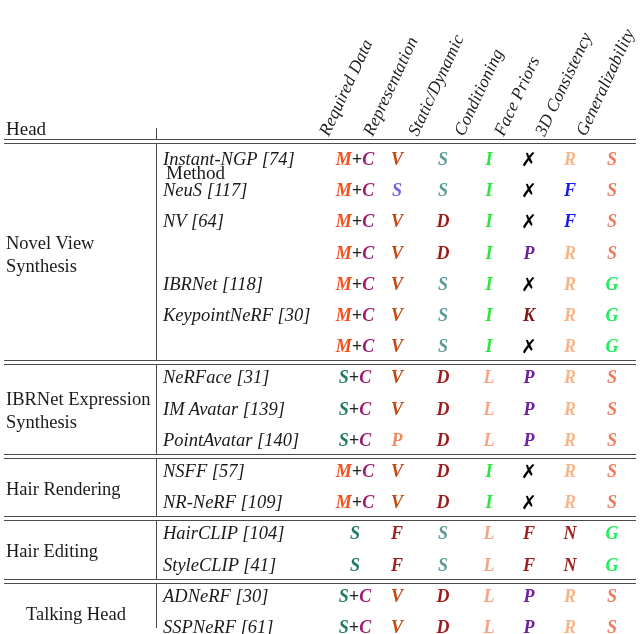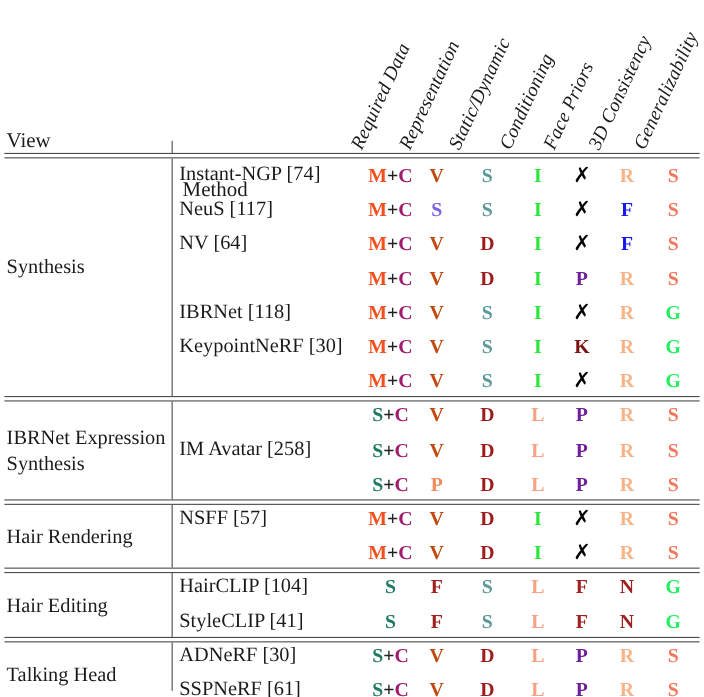--- a/index.html
+++ b/index.html
@@ -79,20 +79,21 @@
     line-height: 23px;
     white-space: nowrap;
   }
 
   
   .row {
     position: absolute;
     left: 0;
     width: 572px;
     height: 31px;
+    font-style: italic;
   }
   .method {
     position: absolute;
     left: 163px;
     top: 3px;
     font-size: 18.5px;
     white-space: nowrap;
     line-height: 25px;
   }
   .cell {
@@ -121,47 +122,48 @@
   <div class="col-headers">
       <div class="col-head" style="left: 332px;">Required Data</div>
       <div class="col-head" style="left: 376px;">Representation</div>
       <div class="col-head" style="left: 421px;">Static/Dynamic</div>
       <div class="col-head" style="left: 467px;">Conditioning</div>
       <div class="col-head" style="left: 507px;">Face Priors</div>
       <div class="col-head" style="left: 548px;">3D Consistency</div>
       <div class="col-head" style="left: 589px;">Generalizability</div>
     </div>
 
-  <div class="head-cell" id="head-task">View</div>
+  <div class="head-cell" id="head-task">Head</div>
   <div class="head-cell" id="head-method">Method</div>
 
   <div class="vrule"></div>
 
   <div id="rules-layer">
       <div class="hrule dbl" style="top: 138.5px;"></div>
       <div class="hrule dbl" style="top: 360.4px;"></div>
       <div class="hrule dbl" style="top: 454px;"></div>
       <div class="hrule dbl" style="top: 516.4px;"></div>
       <div class="hrule dbl" style="top: 578.8px;"></div>
     </div>
   <div id="labels-layer">
       <div class="task-label" style="top: 232.2px;">
+        <div>Novel View</div>
         <div>Synthesis</div>
       </div>
       <div class="task-label" style="top: 388.2px;">
         <div>IBRNet Expression</div>
         <div>Synthesis</div>
       </div>
       <div class="task-label" style="top: 477.7px;">
         <div>Hair Rendering</div>
       </div>
       <div class="task-label" style="top: 540.1px;">
         <div>Hair Editing</div>
       </div>
-      <div class="task-label" style="top: 602.5px;">
+      <div class="task-label" style="top: 602.5px; margin-left: 20px;">
         <div>Talking Head</div>
       </div>
     </div>
   <div id="rows-layer">
       <div class="row" style="top: 144px;">
         <div class="method">Instant-NGP [74]</div>
         <div class="cell" style="left: 355px;"><span style="color: rgb(244, 80, 30);">M</span><span class="plus" style="color: rgb(34, 34, 34);">+</span><span style="color: rgb(161, 26, 110);">C</span></div>
         <div class="cell" style="left: 397px; color: rgb(194, 74, 16);">V</div>
         <div class="cell" style="left: 443px; color: rgb(92, 154, 154);">S</div>
         <div class="cell" style="left: 489px; color: rgb(42, 229, 58);">I</div>
@@ -221,58 +223,61 @@
       <div class="row" style="top: 331.2px;">
         <div class="cell" style="left: 355px;"><span style="color: rgb(244, 80, 30);">M</span><span class="plus" style="color: rgb(34, 34, 34);">+</span><span style="color: rgb(161, 26, 110);">C</span></div>
         <div class="cell" style="left: 397px; color: rgb(194, 74, 16);">V</div>
         <div class="cell" style="left: 443px; color: rgb(92, 154, 154);">S</div>
         <div class="cell" style="left: 489px; color: rgb(42, 229, 58);">I</div>
         <div class="cell cross" style="left: 529px; color: rgb(0, 0, 0);">✗</div>
         <div class="cell" style="left: 570px; color: rgb(247, 180, 137);">R</div>
         <div class="cell" style="left: 612px; color: rgb(34, 238, 96);">G</div>
       </div>
       <div class="row" style="top: 362.4px;">
+        <div class="method">NeRFace [31]</div>
         <div class="cell" style="left: 355px;"><span style="color: rgb(31, 122, 99);">S</span><span class="plus" style="color: rgb(34, 34, 34);">+</span><span style="color: rgb(161, 26, 110);">C</span></div>
         <div class="cell" style="left: 397px; color: rgb(194, 74, 16);">V</div>
         <div class="cell" style="left: 443px; color: rgb(158, 27, 27);">D</div>
         <div class="cell" style="left: 489px; color: rgb(247, 162, 133);">L</div>
         <div class="cell" style="left: 529px; color: rgb(109, 31, 156);">P</div>
         <div class="cell" style="left: 570px; color: rgb(247, 180, 137);">R</div>
         <div class="cell" style="left: 612px; color: rgb(240, 121, 94);">S</div>
       </div>
       <div class="row" style="top: 393.6px;">
-        <div class="method">IM Avatar [258]</div>
+        <div class="method">IM Avatar [139]</div>
         <div class="cell" style="left: 355px;"><span style="color: rgb(31, 122, 99);">S</span><span class="plus" style="color: rgb(34, 34, 34);">+</span><span style="color: rgb(161, 26, 110);">C</span></div>
         <div class="cell" style="left: 397px; color: rgb(194, 74, 16);">V</div>
         <div class="cell" style="left: 443px; color: rgb(158, 27, 27);">D</div>
         <div class="cell" style="left: 489px; color: rgb(247, 162, 133);">L</div>
         <div class="cell" style="left: 529px; color: rgb(109, 31, 156);">P</div>
         <div class="cell" style="left: 570px; color: rgb(247, 180, 137);">R</div>
         <div class="cell" style="left: 612px; color: rgb(240, 121, 94);">S</div>
       </div>
       <div class="row" style="top: 424.8px;">
+        <div class="method">PointAvatar [140]</div>
         <div class="cell" style="left: 355px;"><span style="color: rgb(31, 122, 99);">S</span><span class="plus" style="color: rgb(34, 34, 34);">+</span><span style="color: rgb(161, 26, 110);">C</span></div>
         <div class="cell" style="left: 397px; color: rgb(239, 139, 92);">P</div>
         <div class="cell" style="left: 443px; color: rgb(158, 27, 27);">D</div>
         <div class="cell" style="left: 489px; color: rgb(247, 162, 133);">L</div>
         <div class="cell" style="left: 529px; color: rgb(109, 31, 156);">P</div>
         <div class="cell" style="left: 570px; color: rgb(247, 180, 137);">R</div>
         <div class="cell" style="left: 612px; color: rgb(240, 121, 94);">S</div>
       </div>
       <div class="row" style="top: 456px;">
         <div class="method">NSFF [57]</div>
         <div class="cell" style="left: 355px;"><span style="color: rgb(244, 80, 30);">M</span><span class="plus" style="color: rgb(34, 34, 34);">+</span><span style="color: rgb(161, 26, 110);">C</span></div>
         <div class="cell" style="left: 397px; color: rgb(194, 74, 16);">V</div>
         <div class="cell" style="left: 443px; color: rgb(158, 27, 27);">D</div>
         <div class="cell" style="left: 489px; color: rgb(42, 229, 58);">I</div>
         <div class="cell cross" style="left: 529px; color: rgb(0, 0, 0);">✗</div>
         <div class="cell" style="left: 570px; color: rgb(247, 180, 137);">R</div>
         <div class="cell" style="left: 612px; color: rgb(240, 121, 94);">S</div>
       </div>
       <div class="row" style="top: 487.2px;">
+        <div class="method">NR-NeRF [109]</div>
         <div class="cell" style="left: 355px;"><span style="color: rgb(244, 80, 30);">M</span><span class="plus" style="color: rgb(34, 34, 34);">+</span><span style="color: rgb(161, 26, 110);">C</span></div>
         <div class="cell" style="left: 397px; color: rgb(194, 74, 16);">V</div>
         <div class="cell" style="left: 443px; color: rgb(158, 27, 27);">D</div>
         <div class="cell" style="left: 489px; color: rgb(42, 229, 58);">I</div>
         <div class="cell cross" style="left: 529px; color: rgb(0, 0, 0);">✗</div>
         <div class="cell" style="left: 570px; color: rgb(247, 180, 137);">R</div>
         <div class="cell" style="left: 612px; color: rgb(240, 121, 94);">S</div>
       </div>
       <div class="row" style="top: 518.4px;">
         <div class="method">HairCLIP [104]</div>

